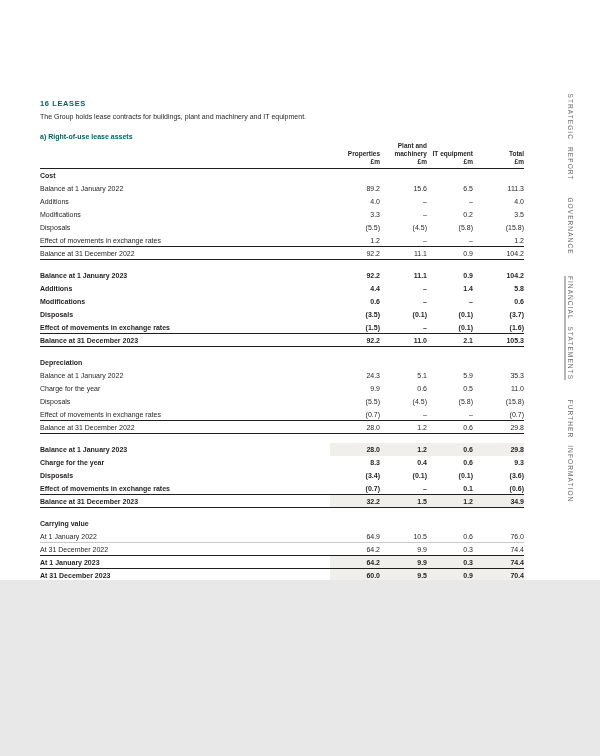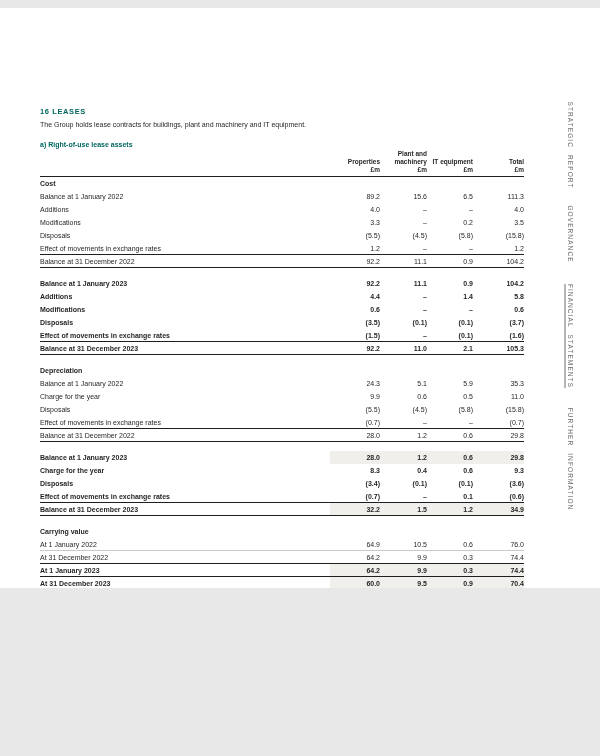--- a/index.html
+++ b/index.html
@@ -1,20 +1,20 @@
 <!DOCTYPE html>
 <html><head>
 <meta charset="utf-8">
 <style>
   * { box-sizing: border-box; margin: 0; padding: 0; }
   html,body { background:#e8e8e8; }
   .page {
     position: relative;
     width: 600px; height: 580px;
-    margin: 8px auto;
+    margin: 0 auto;
     background: #ffffff;
     font-family: "Liberation Sans", sans-serif;
     color: #231f20;
     overflow: hidden;
   }
   .content {
     position: absolute;
     left: 40px; top: 99px;
     width: 484px;
   }

